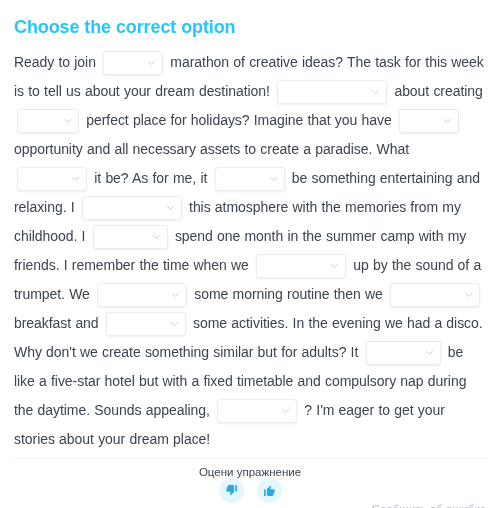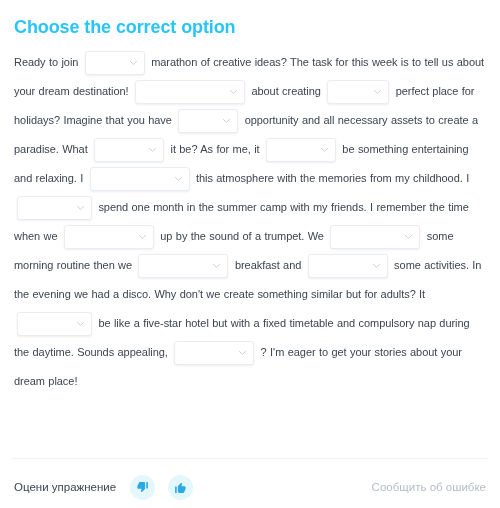--- a/index.html
+++ b/index.html
@@ -33,21 +33,21 @@
     color: #29c5f6;
     letter-spacing: -0.1px;
     white-space: nowrap;
   }
 
   #exercise-body {
     position: absolute;
     left: 14px;
     top: 48px;
     width: 472px;
-    font-size: 11px;
+    font-size: 14px;
     line-height: 29px;
     color: #3c4450;
     letter-spacing: -0.05px;
     word-spacing: 0.4px;
   }
 
   .txt {
     white-space: pre-wrap;
   }
 
@@ -109,20 +109,21 @@
   #exercise-footer {
     position: absolute;
     left: 0;
     right: 0;
     top: 466px;
     height: 42px;
     padding: 0 14px;
     box-sizing: border-box;
     display: flex;
     align-items: center;
+    flex-direction: column;
   }
 
   #rate-label {
     font-size: 11.5px;
     color: #3c4450;
     white-space: nowrap;
   }
 
   #rate-buttons {
     display: flex;

